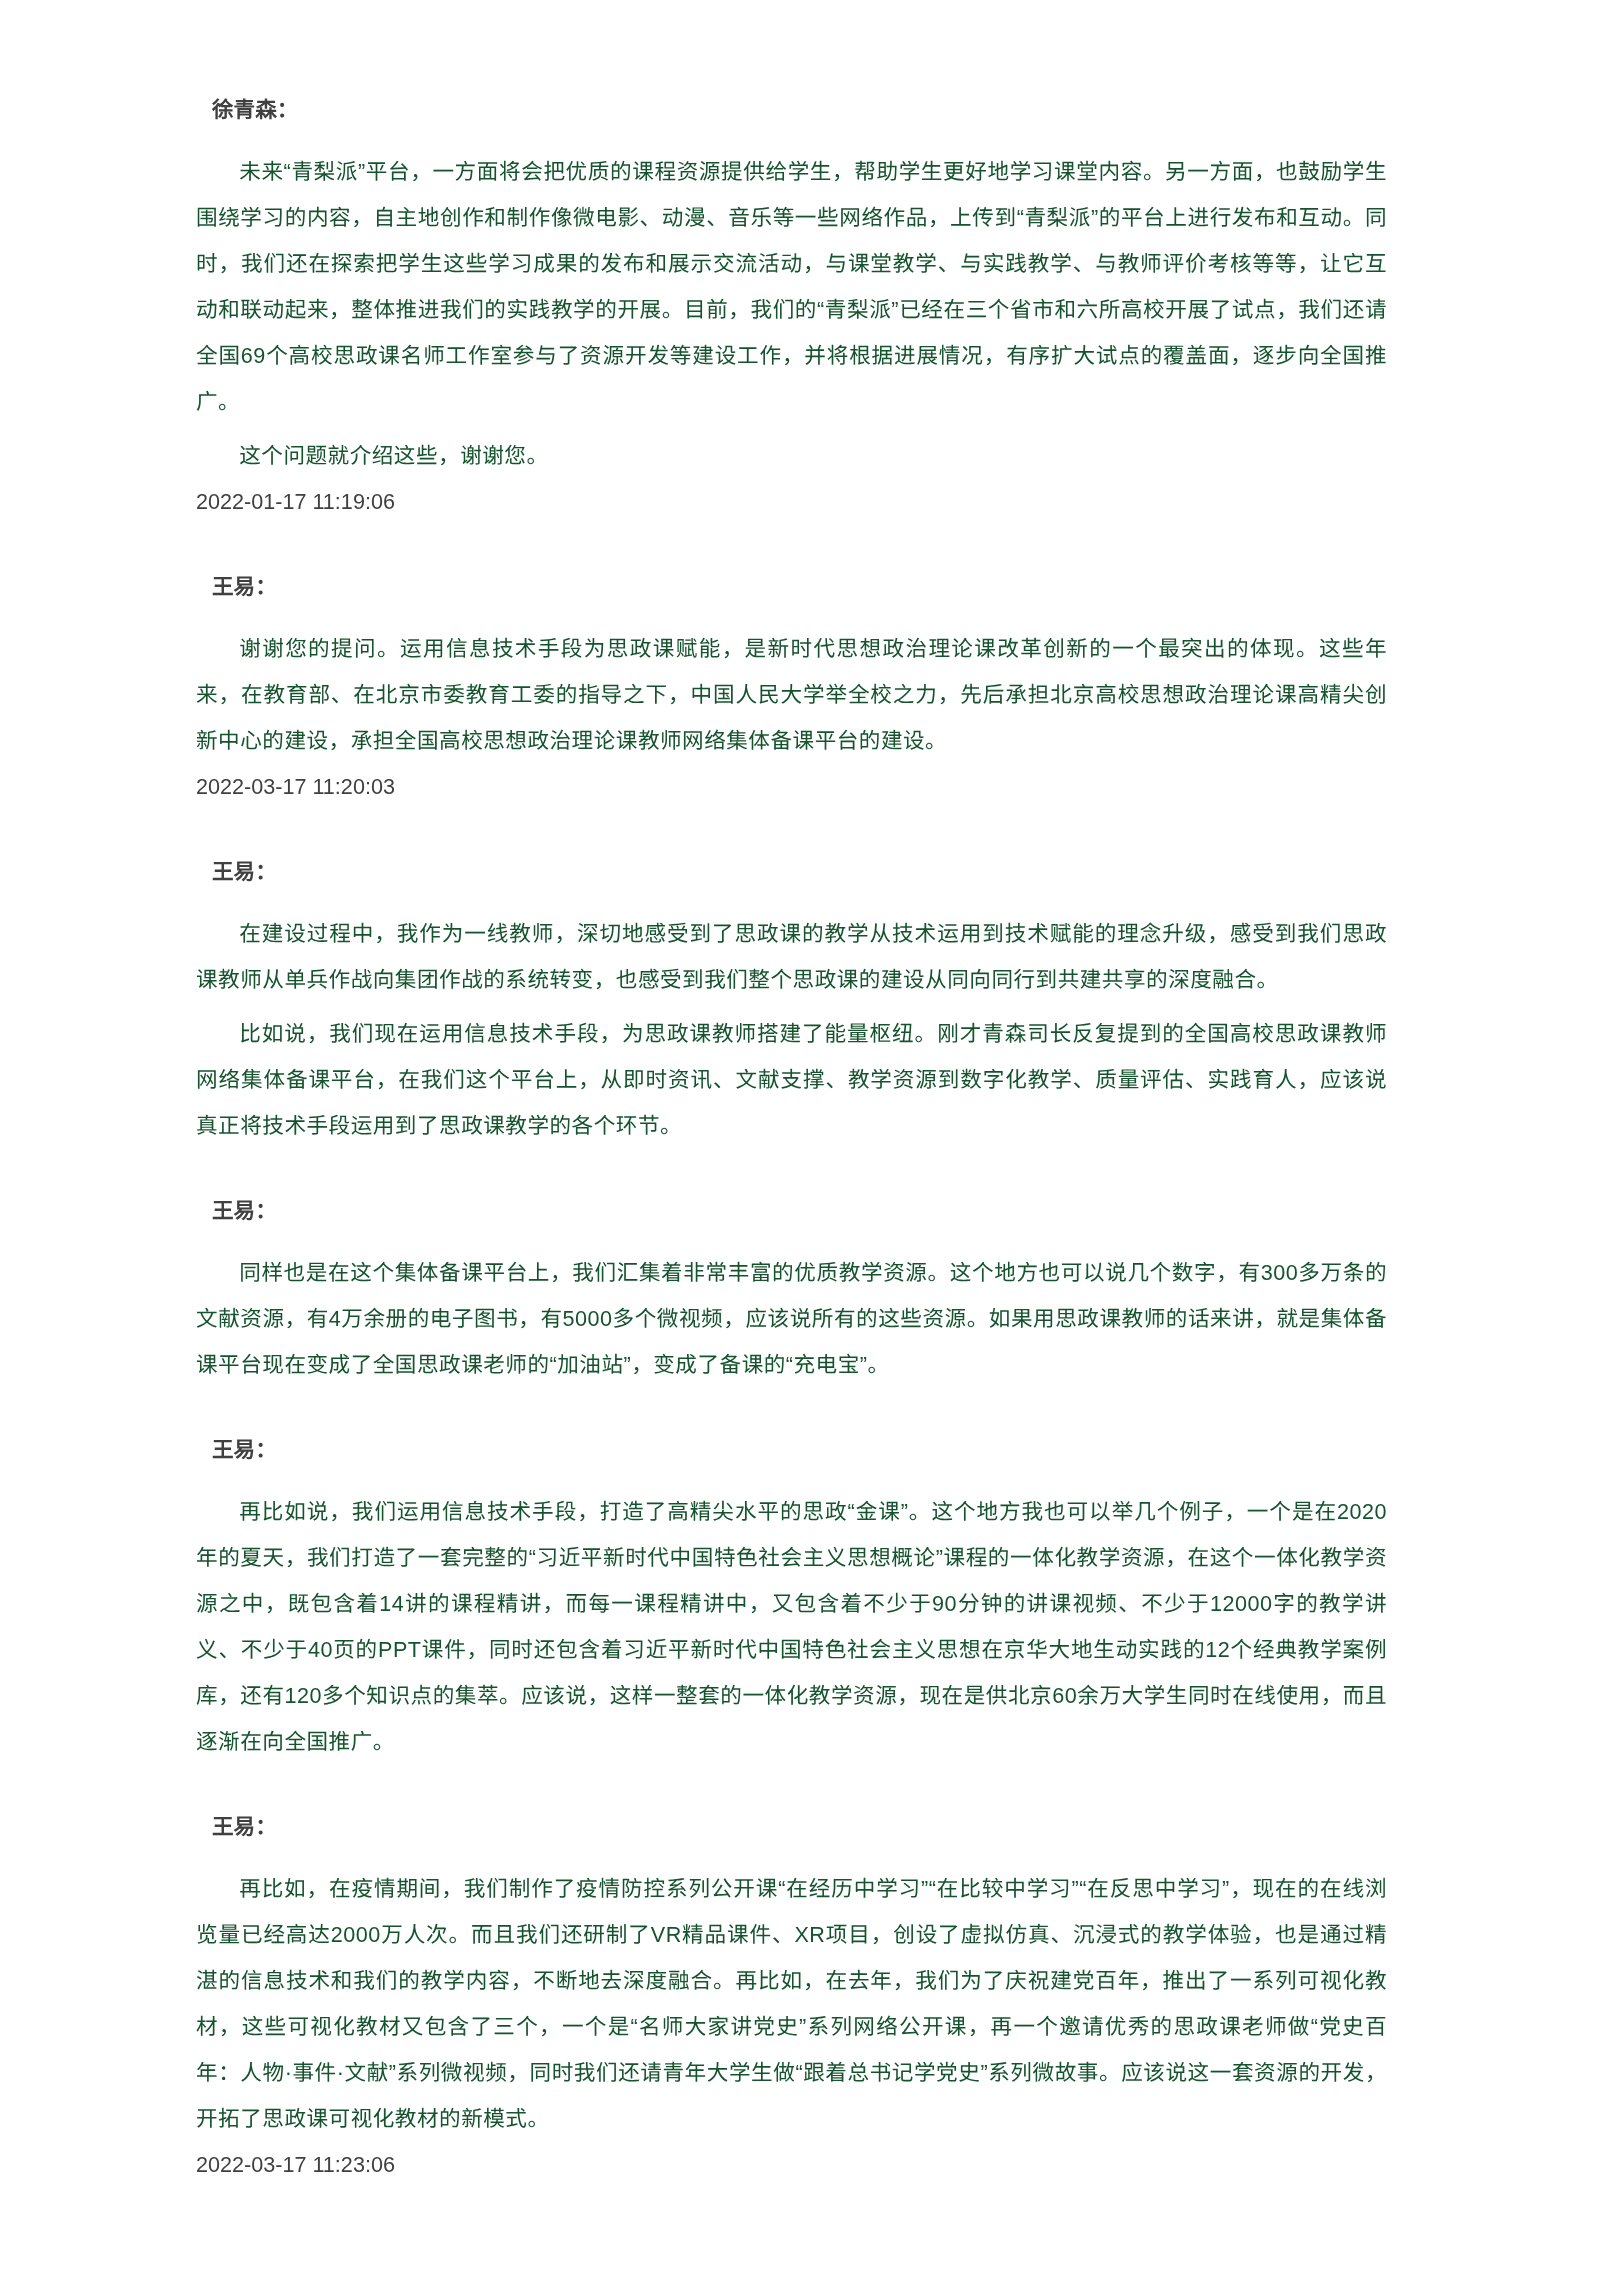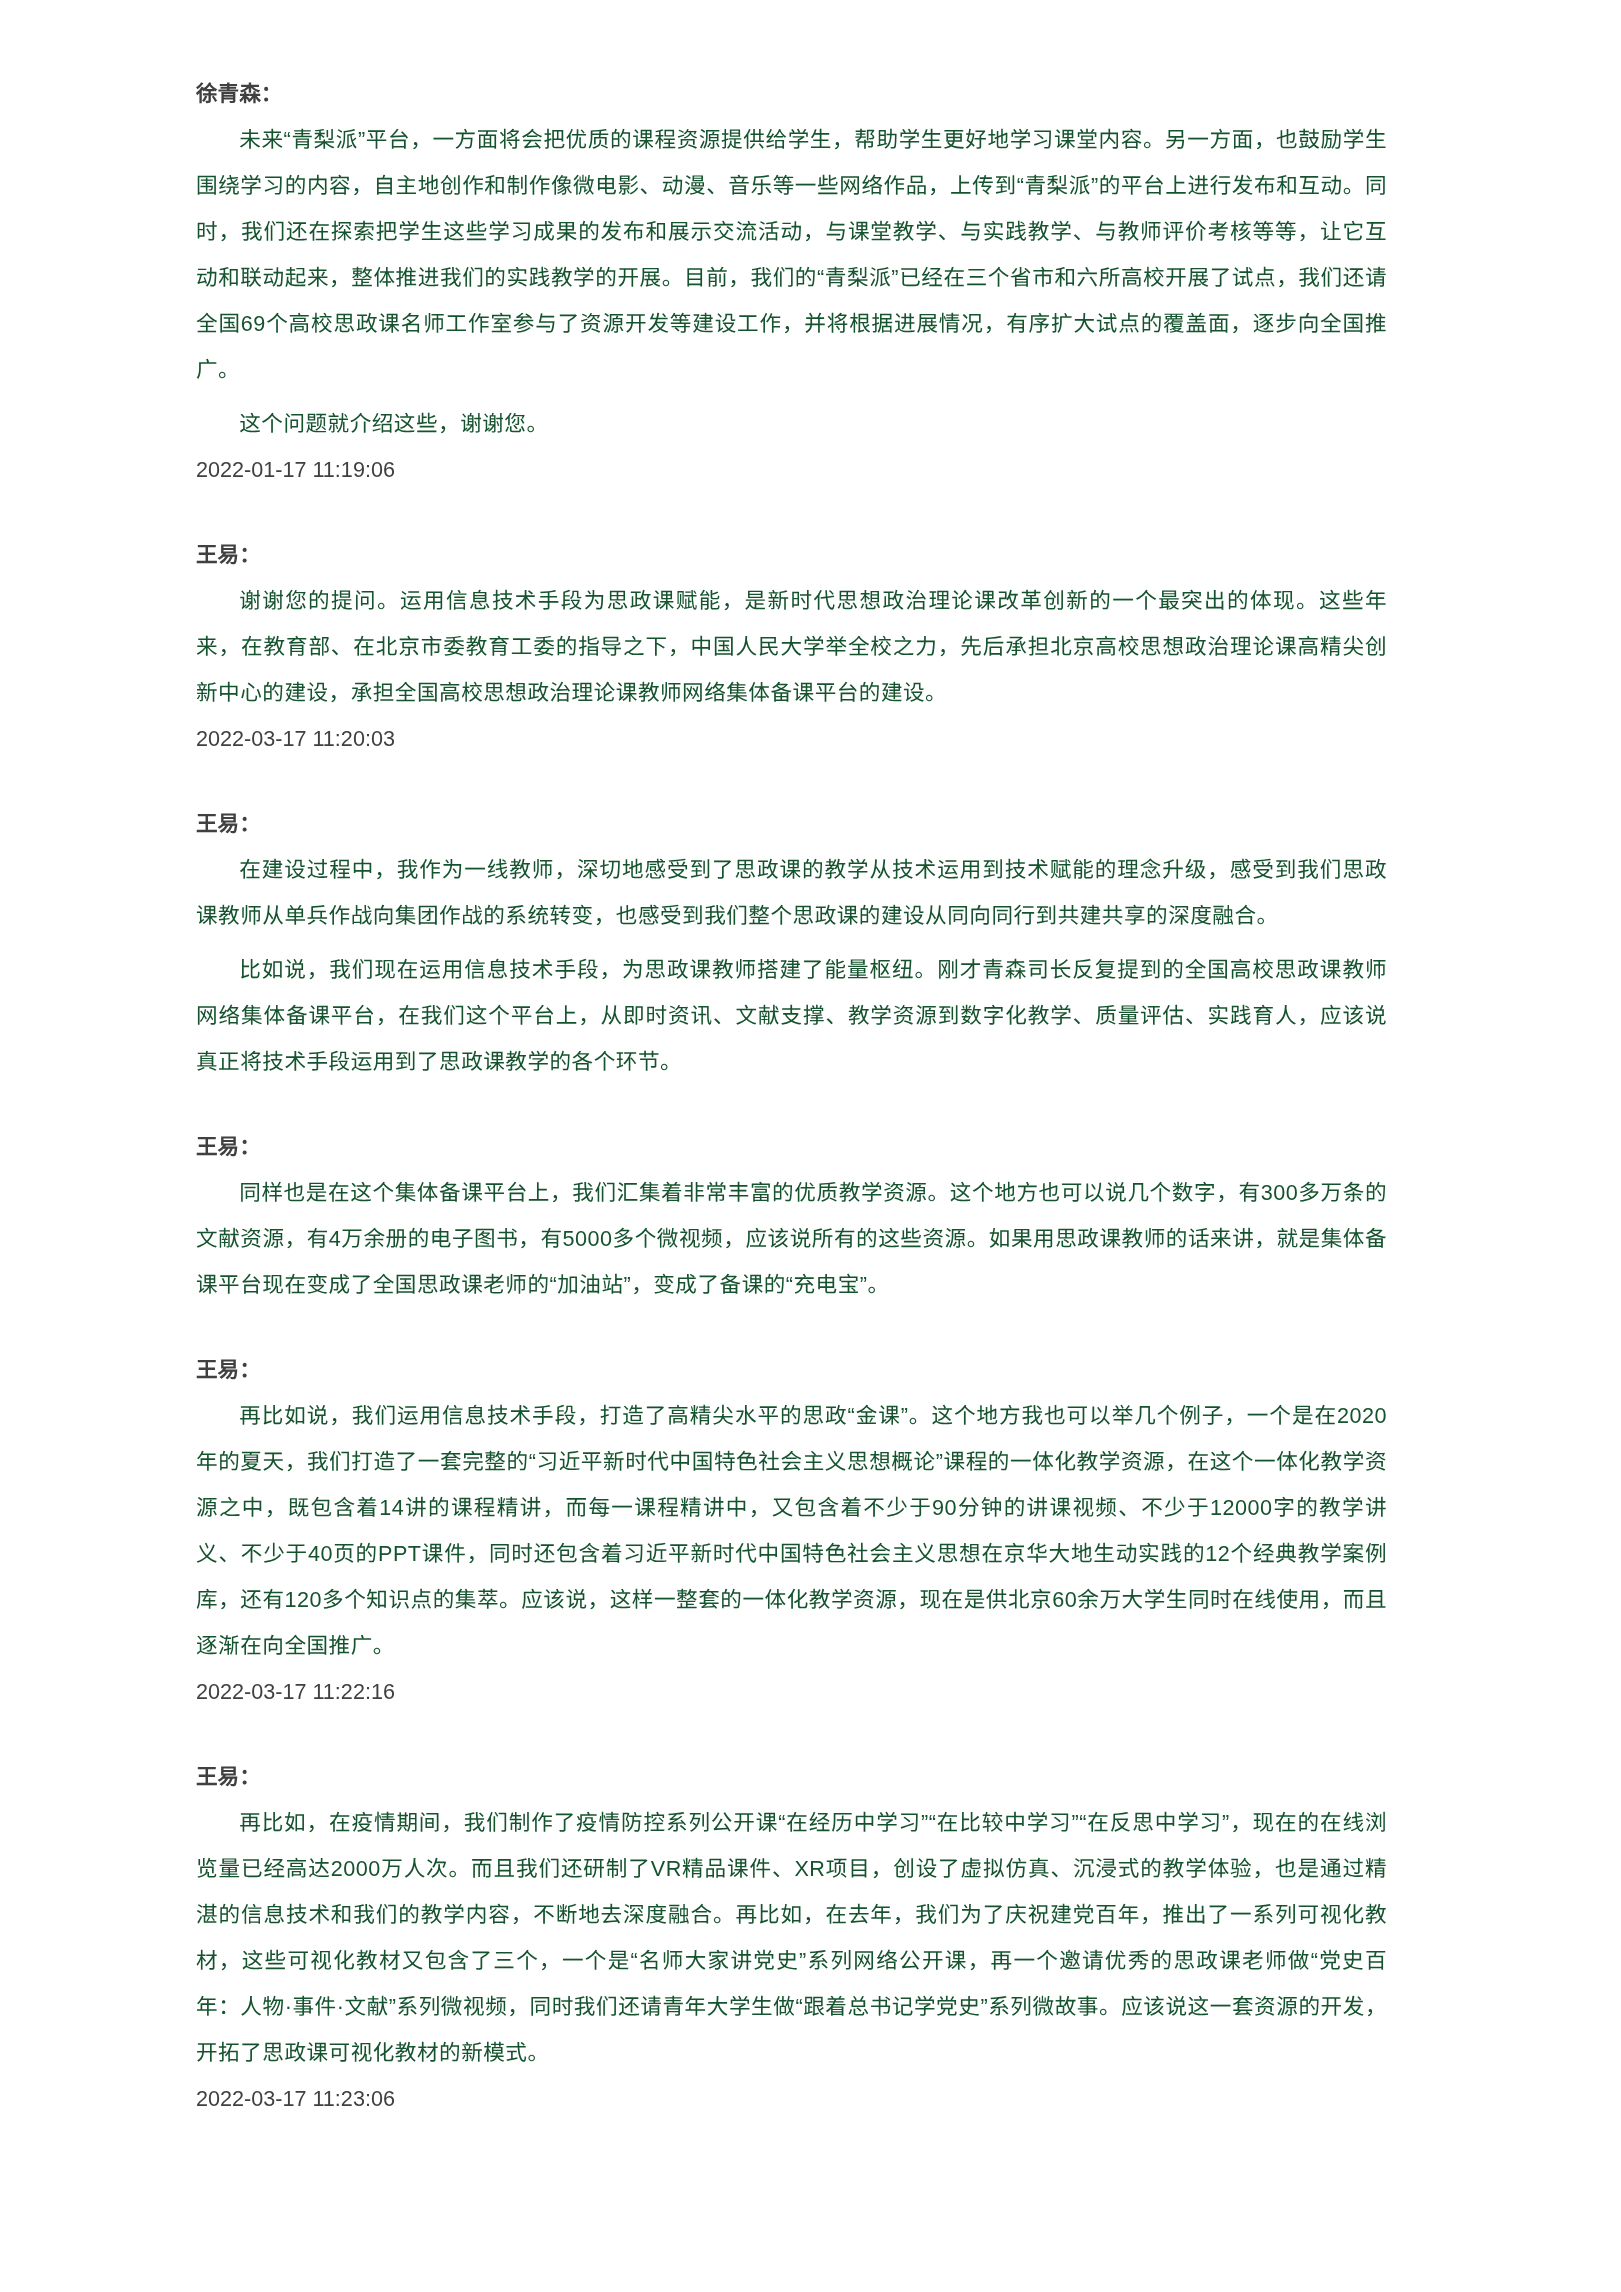--- a/index.html
+++ b/index.html
@@ -19,21 +19,21 @@
     width: 1621px;
     padding: 71px 234px 39px 196px; 
   }
   .block {
     margin: 0 0 39px 0;
   }
   .speaker {
     font-size: 21.6px;
     line-height: 46px;
     font-weight: bold;
-    margin: 0;
+    margin: 16px;
     color: #404040;
   }
   .para {
     font-size: 21.6px;
     line-height: 46px;
     margin: 0;
     text-indent: 2em;
     text-align: justify;
     color: #14532d;
     letter-spacing: 0.5px;
@@ -73,21 +73,20 @@
   </section>
 
   <section class="block">
     <h3 class="speaker">王易：</h3>
     <p class="para">同样也是在这个集体备课平台上，我们汇集着非常丰富的优质教学资源。这个地方也可以说几个数字，有300多万条的文献资源，有4万余册的电子图书，有5000多个微视频，应该说所有的这些资源。如果用思政课教师的话来讲，就是集体备课平台现在变成了全国思政课老师的“加油站”，变成了备课的“充电宝”。</p>
   </section>
 
   <section class="block">
     <h3 class="speaker">王易：</h3>
     <p class="para">再比如说，我们运用信息技术手段，打造了高精尖水平的思政“金课”。这个地方我也可以举几个例子，一个是在2020年的夏天，我们打造了一套完整的“习近平新时代中国特色社会主义思想概论”课程的一体化教学资源，在这个一体化教学资源之中，既包含着14讲的课程精讲，而每一课程精讲中，又包含着不少于90分钟的讲课视频、不少于12000字的教学讲义、不少于40页的PPT课件，同时还包含着习近平新时代中国特色社会主义思想在京华大地生动实践的12个经典教学案例库，还有120多个知识点的集萃。应该说，这样一整套的一体化教学资源，现在是供北京60余万大学生同时在线使用，而且逐渐在向全国推广。</p>
-    <div class="timestamp">2022-03-17 11:22:16</div>
   </section>
 
   <section class="block">
     <h3 class="speaker">王易：</h3>
     <p class="para">再比如，在疫情期间，我们制作了疫情防控系列公开课“在经历中学习”“在比较中学习”“在反思中学习”，现在的在线浏览量已经高达2000万人次。而且我们还研制了VR精品课件、XR项目，创设了虚拟仿真、沉浸式的教学体验，也是通过精湛的信息技术和我们的教学内容，不断地去深度融合。再比如，在去年，我们为了庆祝建党百年，推出了一系列可视化教材，这些可视化教材又包含了三个，一个是“名师大家讲党史”系列网络公开课，再一个邀请优秀的思政课老师做“党史百年：人物·事件·文献”系列微视频，同时我们还请青年大学生做“跟着总书记学党史”系列微故事。应该说这一套资源的开发，开拓了思政课可视化教材的新模式。</p>
     <div class="timestamp">2022-03-17 11:23:06</div>
   </section>
 
 </div>
 

